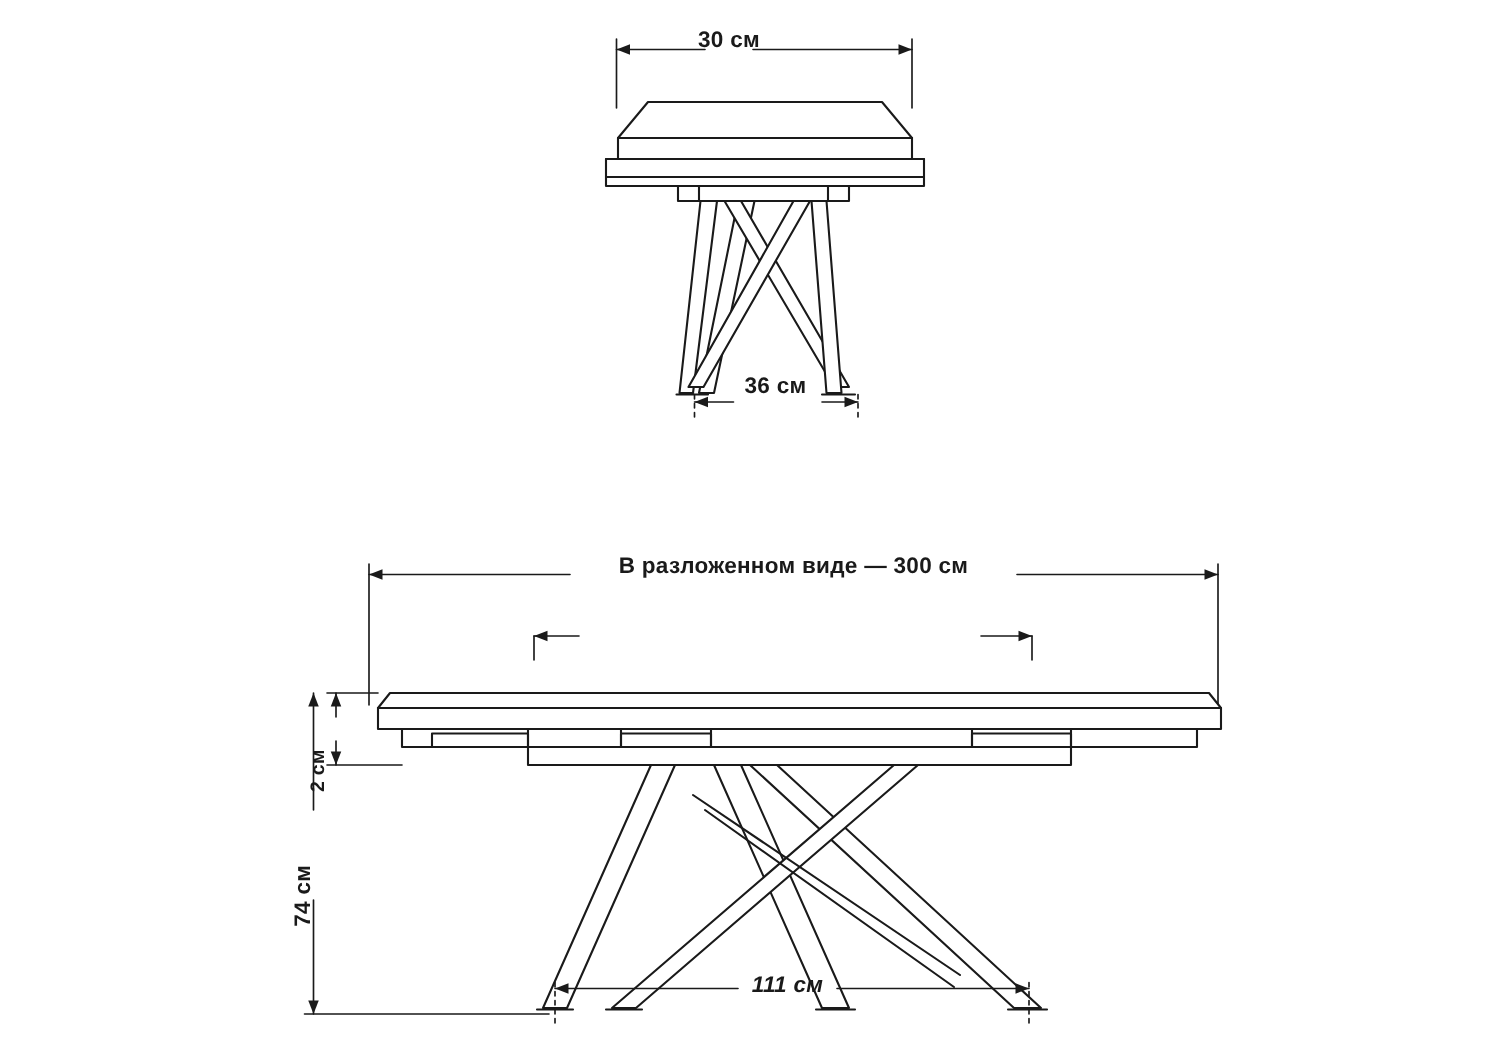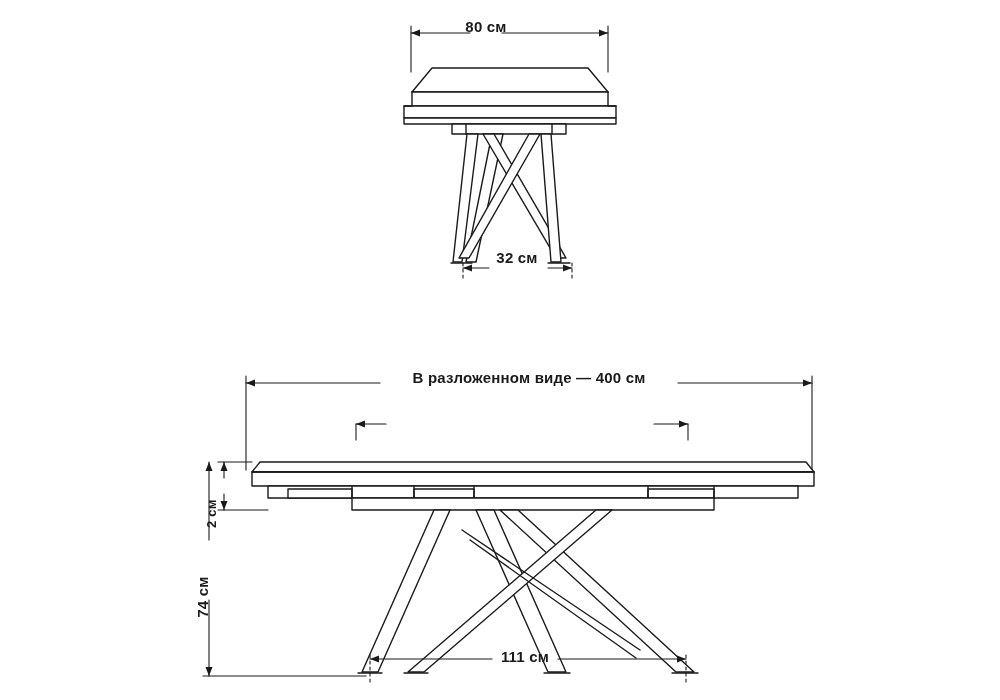--- a/index.html
+++ b/index.html
@@ -38,21 +38,21 @@
     white-space: nowrap;
     letter-spacing: 0.2px;
   }
   .dim-label.vertical {
     transform-origin: 50% 50%;
   }
   .lbl-80 { left: 486px; top: 18px; transform: translateX(-50%); }
   .lbl-36 { left: 517px; top: 249px; transform: translateX(-50%); }
   .lbl-200 { left: 529px; top: 369px; transform: translateX(-50%); }
   .lbl-140 { left: 520px; top: 410px; transform: translateX(-50%); }
-  .lbl-111 { left: 525px; top: 648px; transform: translateX(-50%); }
+  .lbl-111 { left: 525px; top: 648px; transform: translateX(-50%); font-style: italic; }
   .lbl-2 {
     left: 205px; top: 492px;
     transform: rotate(-90deg) translate(-50%, -50%);
     transform-origin: 0 0;
     font-size: 13px;
   }
   .lbl-74 {
     left: 190px; top: 568px;
     transform: rotate(-90deg) translate(-50%, -50%);
     transform-origin: 0 0;
@@ -182,20 +182,20 @@
         <line x1="558" y1="659" x2="686" y2="659"></line>
         <line x1="370" y1="655" x2="370" y2="682" stroke-dasharray="3 3"></line>
         <line x1="686" y1="655" x2="686" y2="682" stroke-dasharray="3 3"></line>
         <path d="M370 659 l9 -3.5 v7 z" fill="#1a1a1a" stroke="none"></path>
         <path d="M686 659 l-9 -3.5 v7 z" fill="#1a1a1a" stroke="none"></path>
       </g>
 
     </g>
   </svg>
 
-  <div class="dim-label lbl-80">80 см</div>
-  <div class="dim-label lbl-36">32 см</div>
-  <div class="dim-label lbl-200">В разложенном виде — 400 см</div>
+  <div class="dim-label lbl-80">30 см</div>
+  <div class="dim-label lbl-36">36 см</div>
+  <div class="dim-label lbl-200">В разложенном виде — 300 см</div>
   <div class="dim-label vertical lbl-2">2 см</div>
   <div class="dim-label vertical lbl-74">74 см</div>
   <div class="dim-label lbl-111">111 см</div>
 
 </div>
 
 </body></html>

